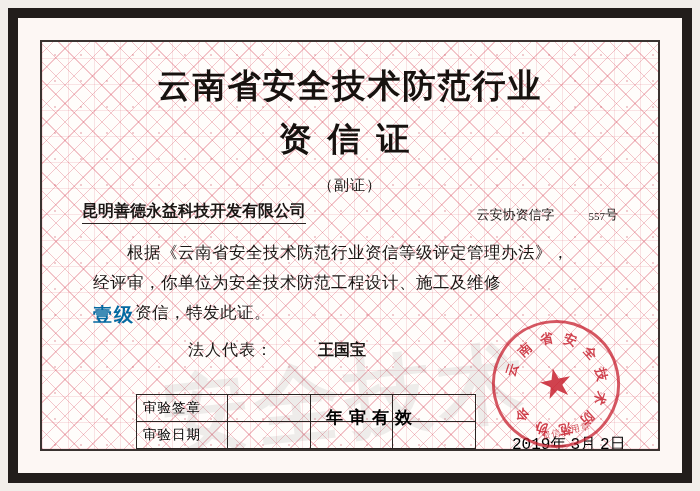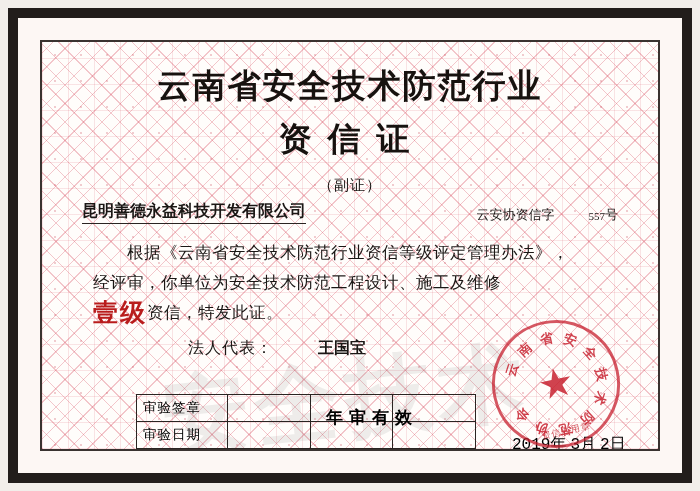--- a/index.html
+++ b/index.html
@@ -106,22 +106,22 @@
   .body-text{
     margin-top:14px;
     padding:0 25px;
     font-size:16.5px;
     line-height:30px;
     letter-spacing:0.5px;
   }
   .body-line{white-space:nowrap;}
   .indent{padding-left:34px;}
   .grade{
-    color:#b91c1c;
-    font-size:25px;
+    color:#0369a1;
+    font-size:19px;
     font-weight:bold;
     letter-spacing:2px;
     vertical-align:-3px;
   }
   .rep-row{
     margin-top:10px;
     padding-left:120px;
     font-size:16px;
     position:relative;
     height:26px;

